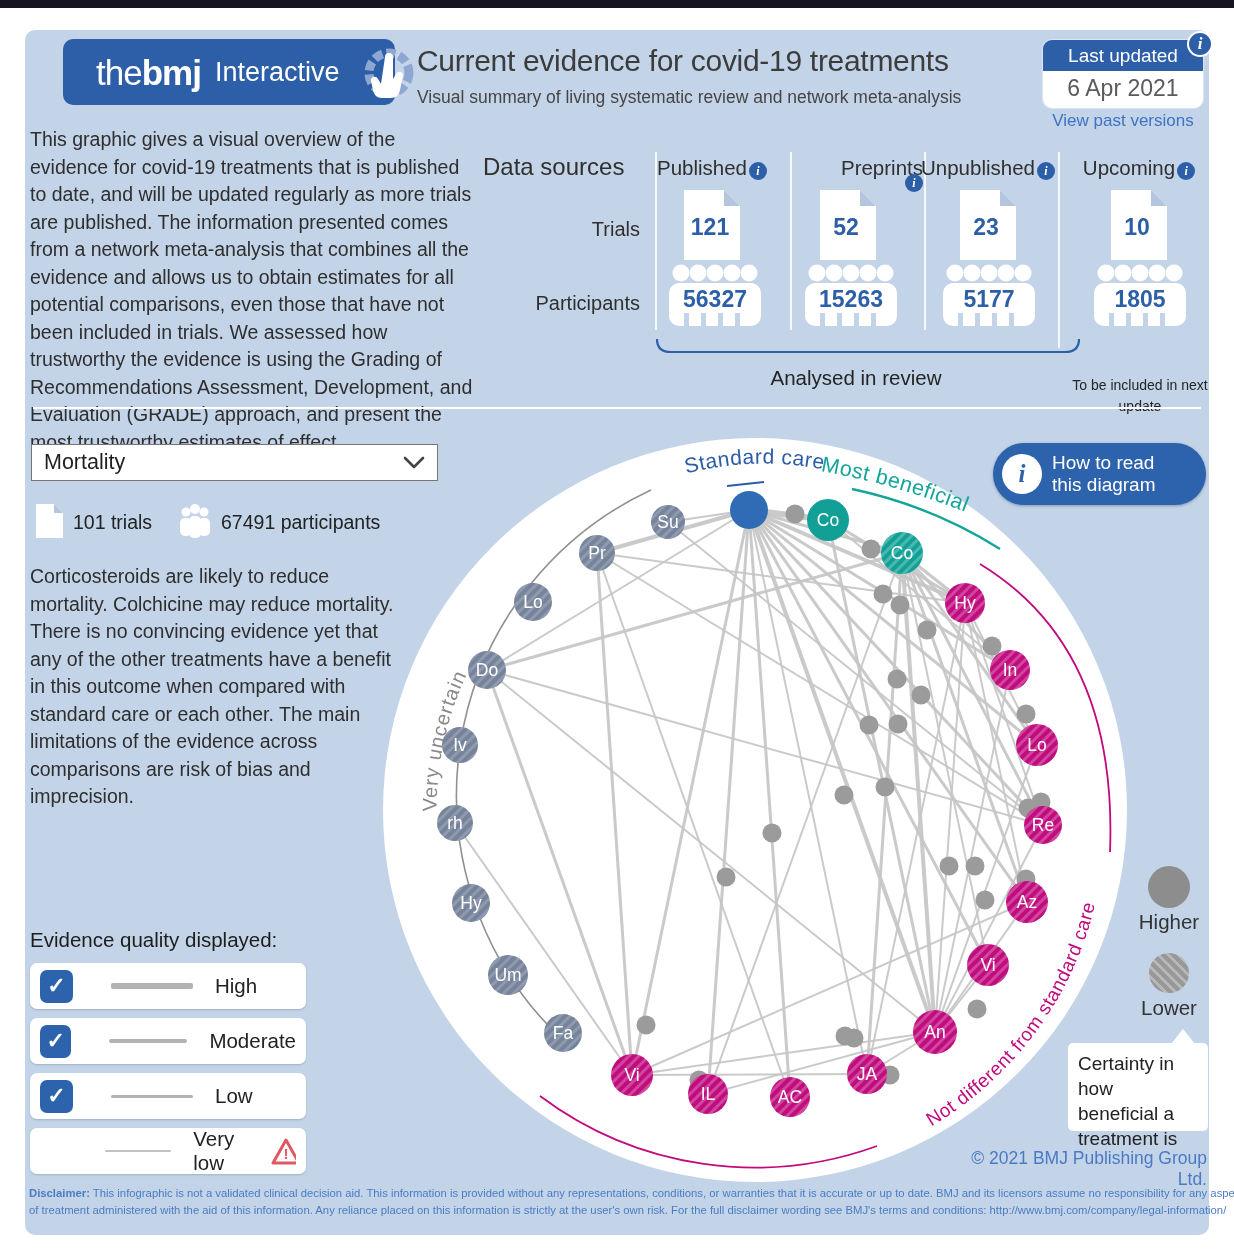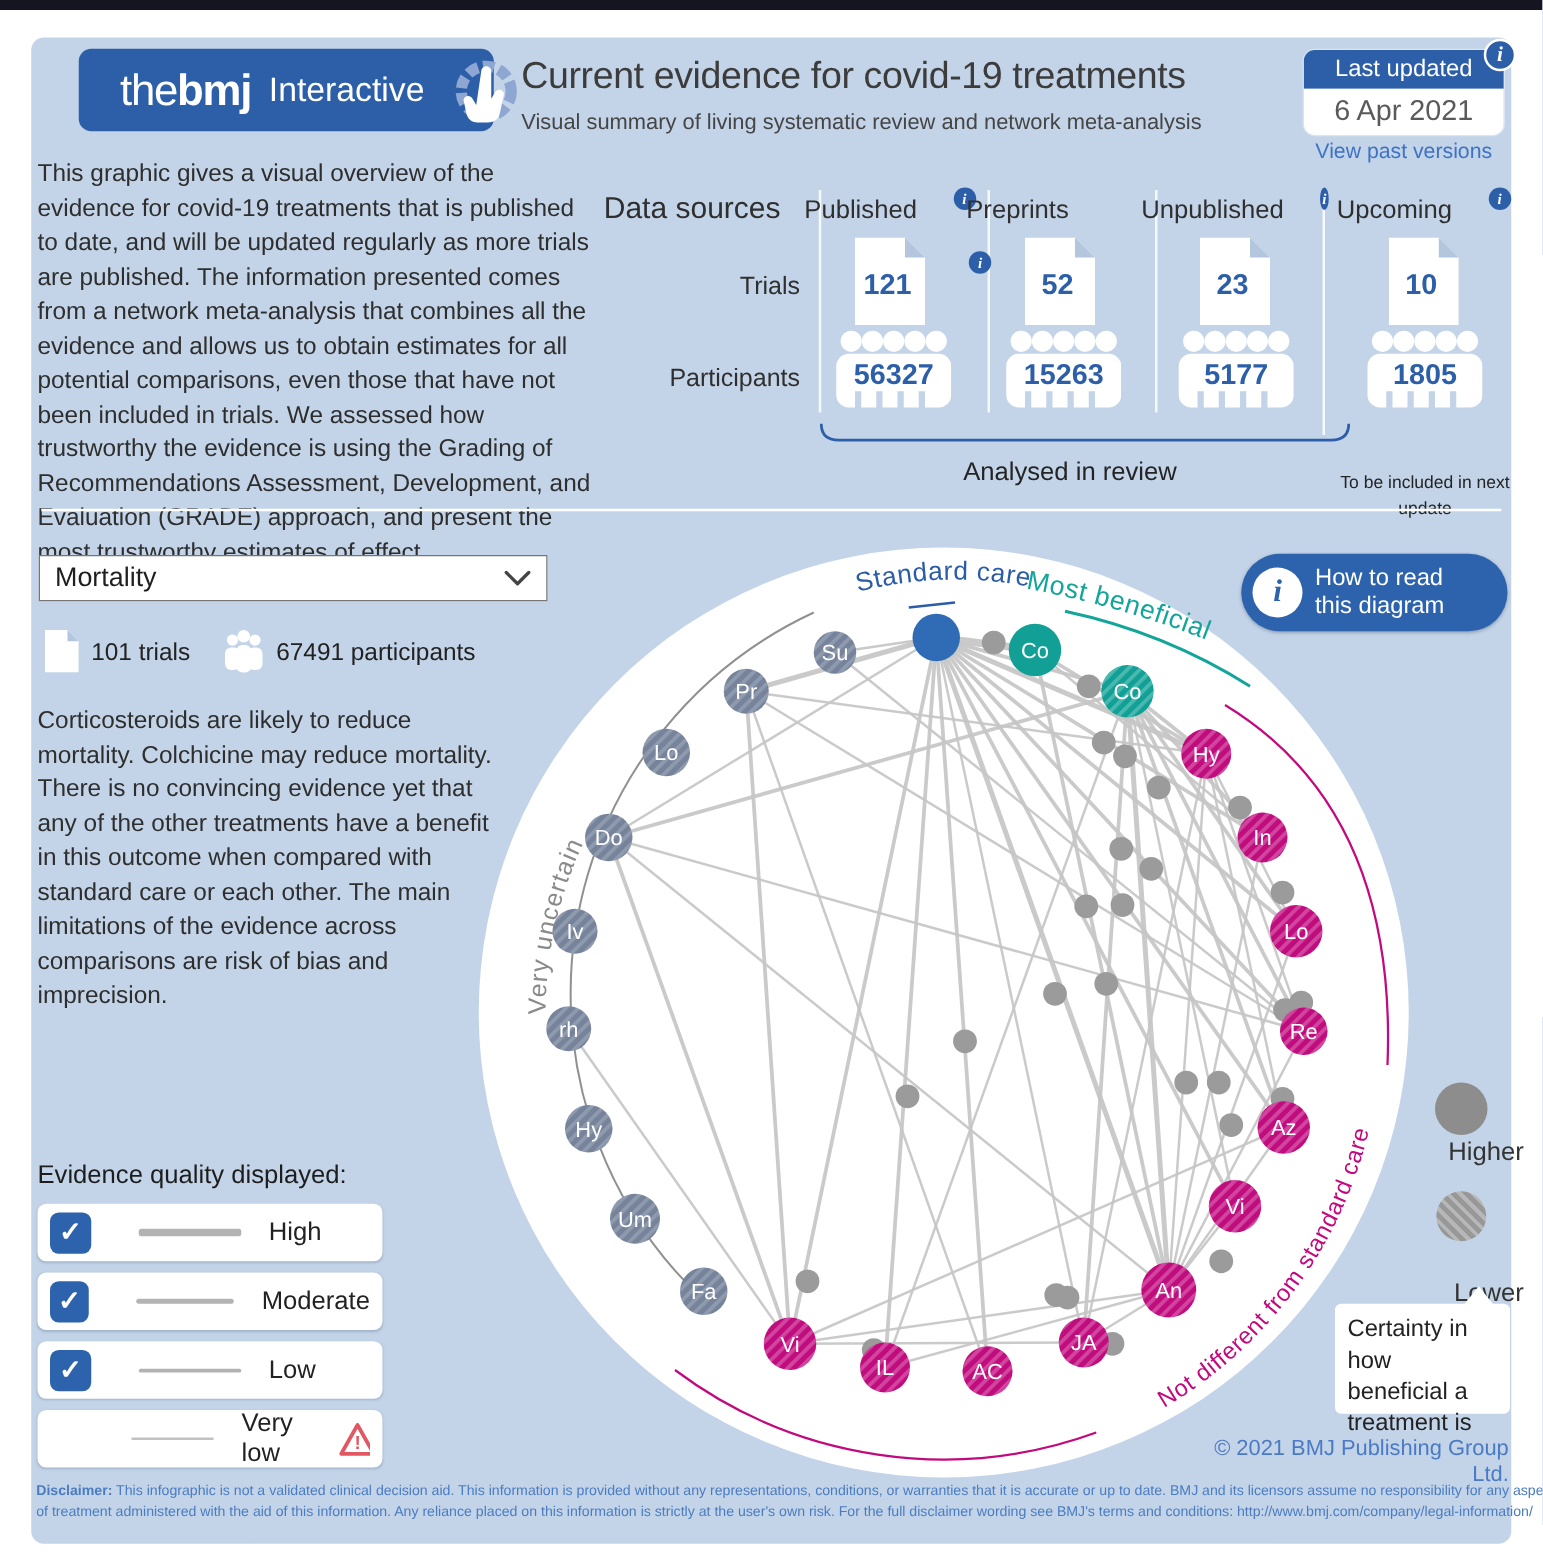--- a/index.html
+++ b/index.html
@@ -20,21 +20,21 @@
   .updated-date{background:#fff;color:#5a5a5a;text-align:center;font-size:23px;padding:4px 12px 6px;}
   .info-badge{width:26px;height:26px;border-radius:50%;background:#2d5fa8;border:2px solid #fff;color:#fff;
     font-family:"Liberation Serif",serif;font-style:italic;font-weight:bold;font-size:17px;
     display:flex;align-items:center;justify-content:center;box-sizing:border-box;}
   .view-past{left:1018px;top:81px;width:160px;text-align:center;font-size:17px;color:#3e72c4;}
   .intro{left:5px;top:96px;width:448px;font-size:19.5px;line-height:27.5px;color:#2e2e2e;}
   
   .ds-title{left:458px;top:123px;width:160px;font-size:24px;color:#2f2f2f;}
   .ds-rowlab{font-size:20px;color:#2f2f2f;text-align:right;}
   .ds-div{width:2px;background:rgba(255,255,255,.85);}
-  .ds-col-head{display:flex;align-items:flex-start;justify-content:center;font-size:20.5px;color:#2f2f2f;gap:27px;}
+  .ds-col-head{display:flex;align-items:flex-end;justify-content:center;font-size:20.5px;color:#2f2f2f;}
   .mini-info{width:18px;height:18px;border-radius:50%;background:#2d5fa8;color:#fff;font-family:"Liberation Serif",serif;
     font-style:italic;font-weight:bold;font-size:12px;display:flex;align-items:center;justify-content:center;margin:-6px 0 0 2px;}
   .doc-num{font-size:23px;fill:#2d5fa8;font-weight:bold;}
   .bracket-note{font-size:20.5px;color:#242424;text-align:center;}
   .upcoming-note{font-size:14px;line-height:21px;color:#242424;text-align:center;margin-top:35px;}
   .hr-white{height:2px;background:#ffffff;}
   
   .select{left:6px;top:414px;width:407px;height:37px;background:#fff;border:1.5px solid #767676;box-sizing:border-box;
     display:flex;align-items:center;justify-content:space-between;padding:0 12px;cursor:pointer;}
   .select span{font-size:21.5px;color:#1f1f1f;}
@@ -50,21 +50,21 @@
   .eq-line{width:82px;background:#b3b3b3;margin:0 22px 0 30px;border-radius:2px;}
   .eq-label{font-size:20.5px;color:#222;}
   
   .howto{left:968px;top:413px;width:213px;height:62px;background:#2d63ac;border-radius:31px;display:flex;align-items:center;
     color:#fff;cursor:pointer;box-shadow:0 1px 3px rgba(40,60,90,.4);}
   .howto .i-circ{width:40px;height:40px;border-radius:50%;background:#fff;color:#2d63ac;margin:0 10px 0 9px;flex:none;
     font-family:"Liberation Serif",serif;font-style:italic;font-weight:bold;font-size:25px;display:flex;align-items:center;justify-content:center;}
   .howto .txt{font-size:19px;line-height:22px;width:130px;}
   .circ-solid{width:42px;height:42px;border-radius:50%;background:#8d8d8d;}
   .circ-striped{width:40px;height:40px;border-radius:50%;background:repeating-linear-gradient(45deg,#989898 0 4px,#b7b7b7 4px 7px);}
-  .hl-label{width:100px;text-align:right;font-size:20.5px;color:#333;}
+  .hl-label{width:100px;text-align:center;font-size:20.5px;color:#333;}
   .bubble{left:1043px;top:1013px;width:140px;height:88px;background:#fff;border-radius:5px;padding:8px 10px;box-sizing:border-box;
     font-size:19px;line-height:25px;color:#222;}
   .bubble-tail{left:1146px;top:999px;width:0;height:0;border-left:12px solid transparent;border-right:12px solid transparent;border-bottom:15px solid #fff;}
   .copyright{left:920px;top:1118px;width:262px;text-align:right;font-size:17.5px;color:#4a7ac4;}
   .disclaimer{font-size:11.3px;color:#4a7cc2;white-space:nowrap;}
   .disclaimer b{font-weight:bold;}
   svg text{font-family:"Liberation Sans",sans-serif;}
 </style>
 </head>
 <body>
@@ -477,21 +477,21 @@
   </svg>
 
   <div class="abs howto">
     <div class="i-circ">i</div>
     <div class="txt">How to read this diagram</div>
   </div>
 
   <div class="abs circ-solid" style="left:1123px;top:836px;"></div>
   <div class="abs hl-label" style="left:1094px;top:880px;">Higher</div>
   <div class="abs circ-striped" style="left:1124px;top:923px;"></div>
-  <div class="abs hl-label" style="left:1094px;top:966px;margin-top:27px;">Lower</div>
+  <div class="abs hl-label" style="left:1094px;top:966px;">Lower</div>
   <div class="abs bubble-tail"></div>
   <div class="abs bubble">Certainty in how beneficial a treatment is</div>
 
   <div class="abs copyright">© 2021 BMJ Publishing Group Ltd.</div>
 
   <div class="abs disclaimer" style="left:4px;top:1157px;"><b>Disclaimer:</b><span> This infographic is not a validated clinical decision aid. This information is provided without any representations, conditions, or warranties that it is accurate or up to date. BMJ and its licensors assume no responsibility for any aspect</span></div>
   <div class="abs disclaimer" style="left:4px;top:1174px;">of treatment administered with the aid of this information. Any reliance placed on this information is strictly at the user's own risk. For the full disclaimer wording see BMJ's terms and conditions: http://www.bmj.com/company/legal-information/</div>
 </div>
 
 </body></html>

